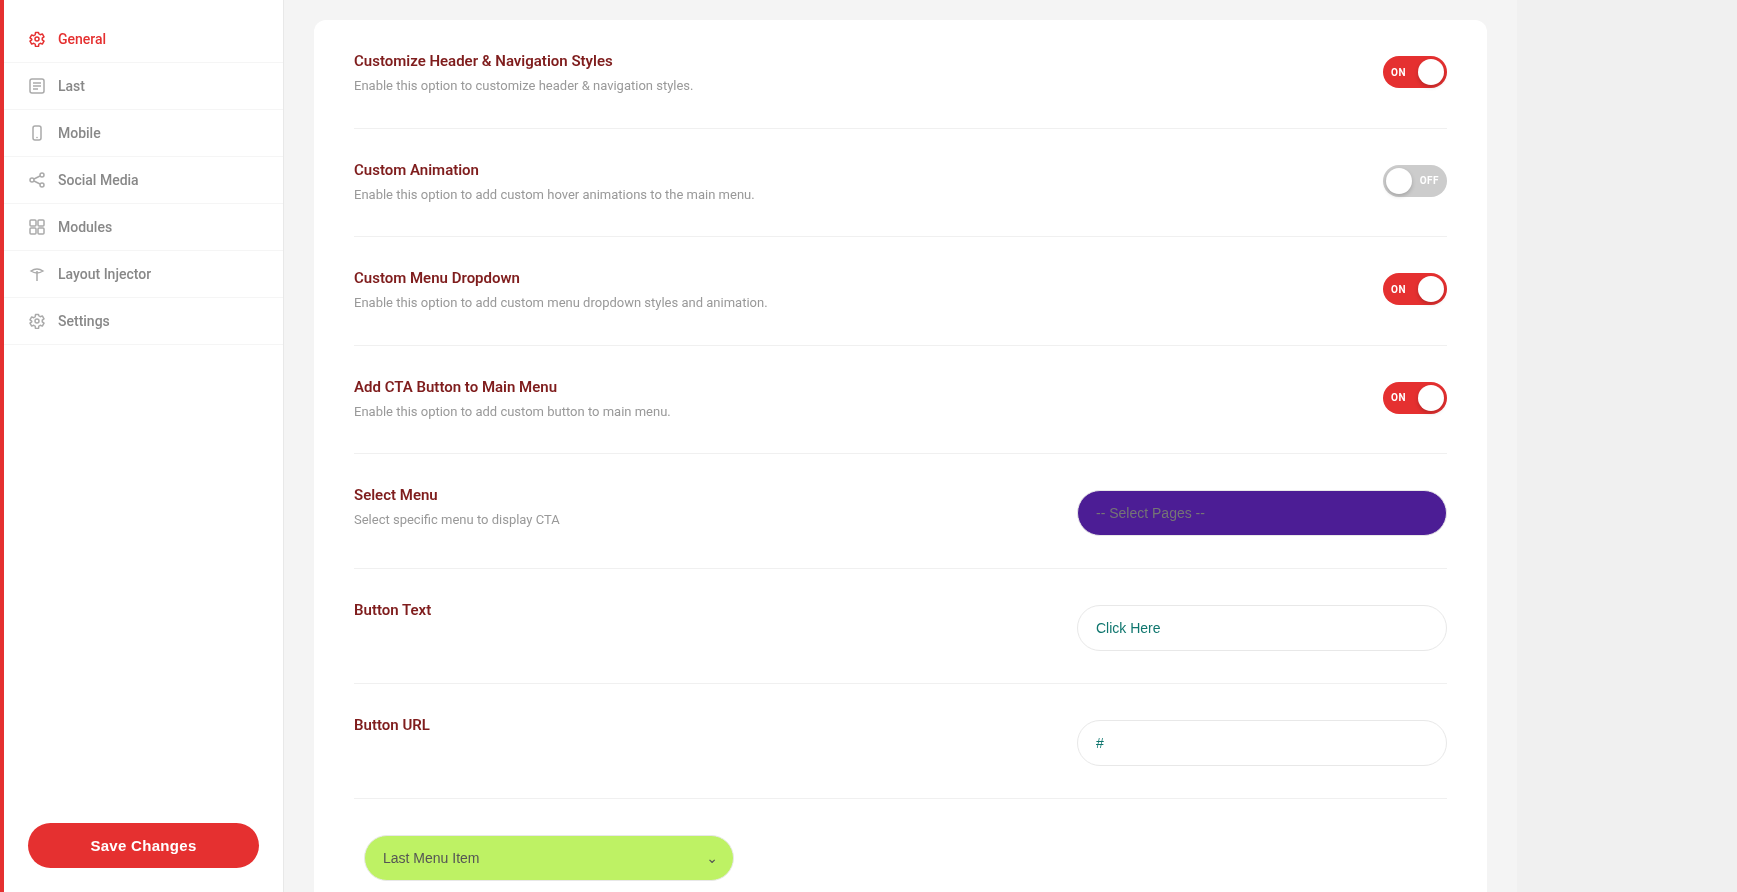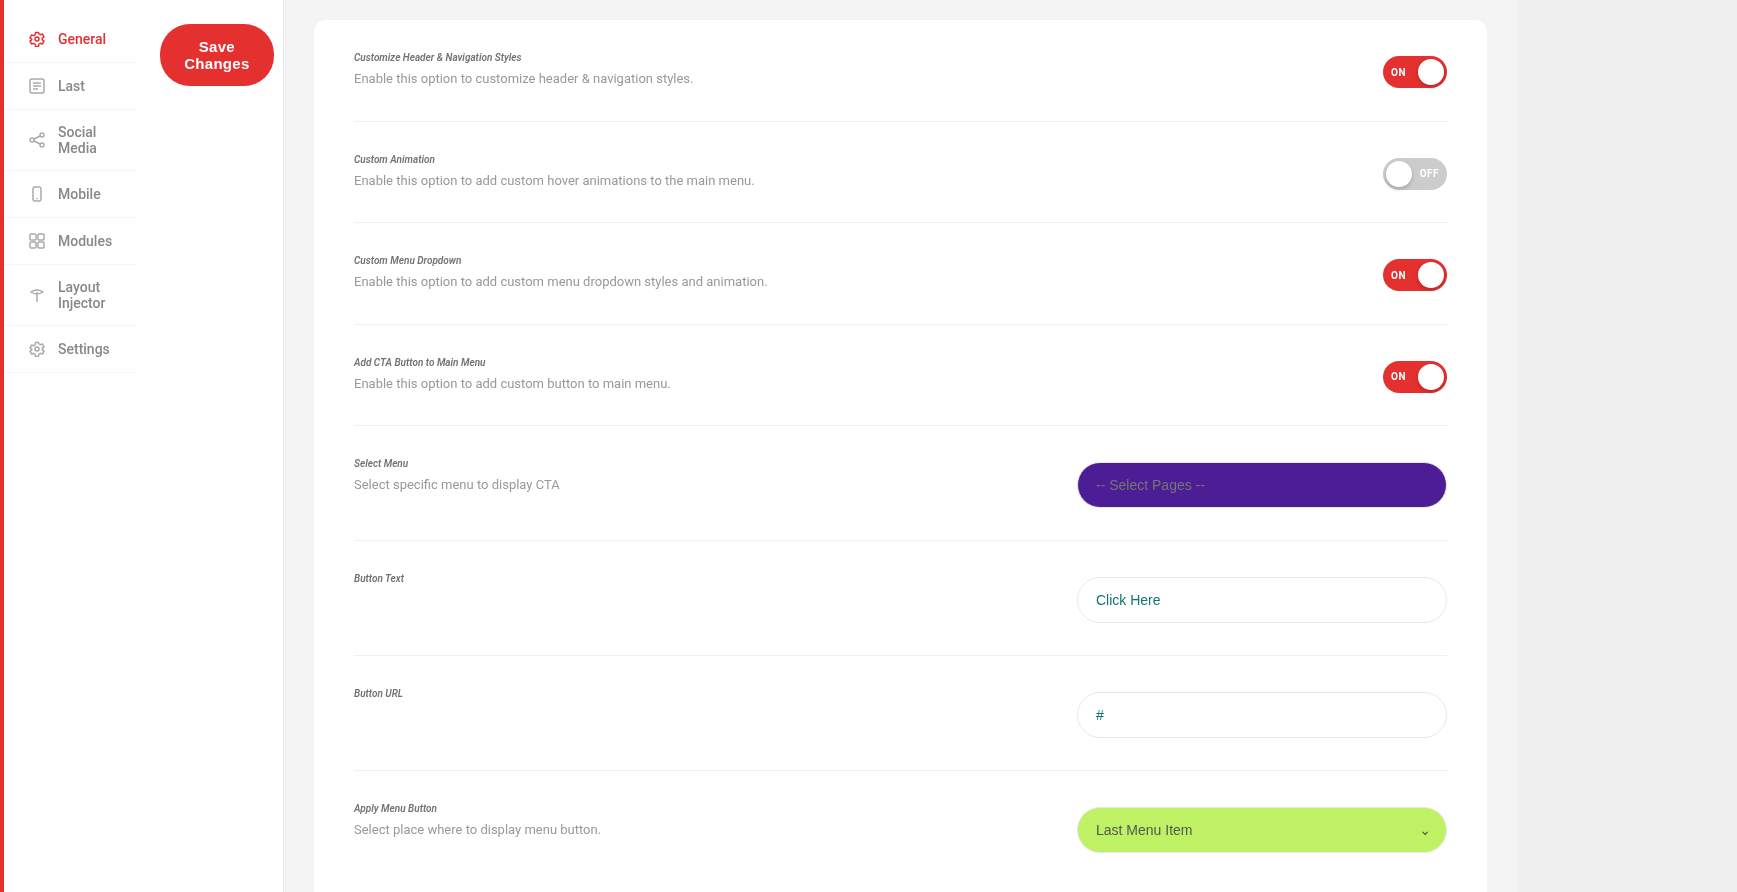--- a/index.html
+++ b/index.html
@@ -18,21 +18,21 @@
       height: 100%;
       flex-shrink: 0;
     }
 
     
     .sidebar {
       width: 280px;
       background: #fff;
       height: 100%;
       display: flex;
-      flex-direction: row;
+      flex-direction: column;
       padding: 0;
       flex-shrink: 0;
       border-right: 1px solid #e8e8e8;
     }
 
     .sidebar-nav {
       flex: 1;
       padding: 16px 0;
     }
 
@@ -105,25 +105,24 @@
     .settings-row:last-child {
       border-bottom: none;
     }
 
     .settings-row-info {
       flex: 1;
       max-width: 55%;
     }
 
     .settings-row-label {
-      font-size: 10px;
+      font-size: 15px;
       font-weight: 600;
-      color: #737373;
+      color: #7f1d1d;
       margin-bottom: 6px;
-      font-style: italic;
     }
 
     .settings-row-desc {
       font-size: 13px;
       color: #999;
       line-height: 1.5;
     }
 
     .settings-row-control {
       display: flex;
@@ -273,41 +272,41 @@
       <line x1="4" y1="5" x2="12" y2="5" stroke="#aaa" stroke-width="1.5"></line>
       <line x1="4" y1="8" x2="12" y2="8" stroke="#aaa" stroke-width="1.5"></line>
       <line x1="4" y1="11" x2="9" y2="11" stroke="#aaa" stroke-width="1.5"></line>
     </svg>
         </span>
         <span>Last</span>
       </div>
       <div class="sidebar-item">
         <span class="sidebar-icon">
           <svg width="16" height="16" viewBox="0 0 16 16" fill="none">
+      <rect x="4" y="1" width="8" height="14" rx="2" stroke="#aaa" stroke-width="1.5"></rect>
+      <circle cx="8" cy="12.5" r="0.8" fill="#aaa"></circle>
+    </svg>
+        </span>
+        <span>Mobile</span>
+      </div>
+      <div class="sidebar-item">
+        <span class="sidebar-icon">
+          <svg width="16" height="16" viewBox="0 0 16 16" fill="none">
       <circle cx="13" cy="3" r="2" stroke="#aaa" stroke-width="1.5"></circle>
       <circle cx="3" cy="8" r="2" stroke="#aaa" stroke-width="1.5"></circle>
       <circle cx="13" cy="13" r="2" stroke="#aaa" stroke-width="1.5"></circle>
       <line x1="5" y1="7" x2="11" y2="4" stroke="#aaa" stroke-width="1.5"></line>
       <line x1="5" y1="9" x2="11" y2="12" stroke="#aaa" stroke-width="1.5"></line>
     </svg>
         </span>
         <span>Social Media</span>
       </div>
       <div class="sidebar-item">
         <span class="sidebar-icon">
           <svg width="16" height="16" viewBox="0 0 16 16" fill="none">
-      <rect x="4" y="1" width="8" height="14" rx="2" stroke="#aaa" stroke-width="1.5"></rect>
-      <circle cx="8" cy="12.5" r="0.8" fill="#aaa"></circle>
-    </svg>
-        </span>
-        <span>Mobile</span>
-      </div>
-      <div class="sidebar-item">
-        <span class="sidebar-icon">
-          <svg width="16" height="16" viewBox="0 0 16 16" fill="none">
       <rect x="1" y="1" width="6" height="6" rx="1" stroke="#aaa" stroke-width="1.5"></rect>
       <rect x="9" y="1" width="6" height="6" rx="1" stroke="#aaa" stroke-width="1.5"></rect>
       <rect x="1" y="9" width="6" height="6" rx="1" stroke="#aaa" stroke-width="1.5"></rect>
       <rect x="9" y="9" width="6" height="6" rx="1" stroke="#aaa" stroke-width="1.5"></rect>
     </svg>
         </span>
         <span>Modules</span>
       </div>
       <div class="sidebar-item">
         <span class="sidebar-icon">
@@ -403,24 +402,20 @@
       </div>
       <div class="settings-row">
         <div class="settings-row-info">
           <div class="settings-row-label">Button URL</div>
         </div>
         <div class="settings-row-control">
           <input type="text" class="text-input" value="#" style="">
         </div>
       </div>
       <div class="settings-row">
-        <div class="settings-row-info">
-          <div class="settings-row-label">Apply Menu Button</div>
-          <div class="settings-row-desc">Select place where to display menu button.</div>
-        </div>
         <div class="settings-row-control">
           <div class="select-wrapper"><select><option value="Last Menu Item">Last Menu Item</option><option value="First Menu Item">First Menu Item</option></select><span class="select-chevron">⌄</span></div>
         </div>
       </div>
     </div>
 </main>
 
 <div class="right-panel"></div>
 
 </body></html>

